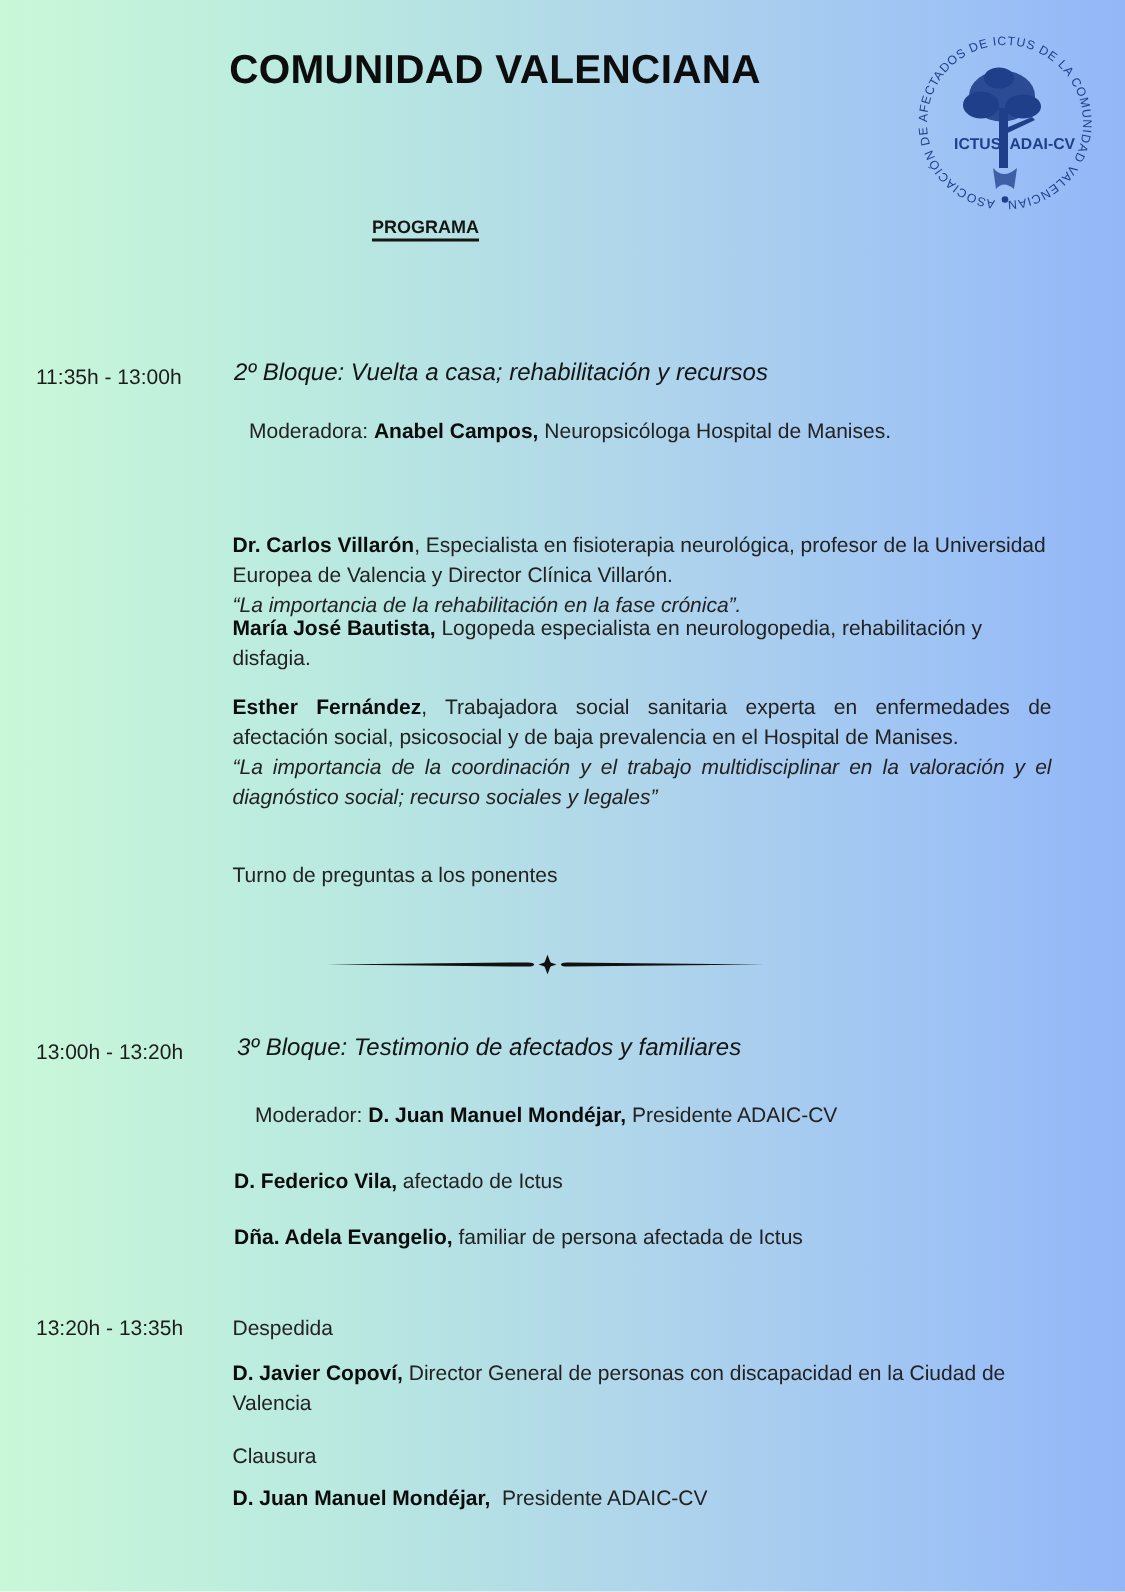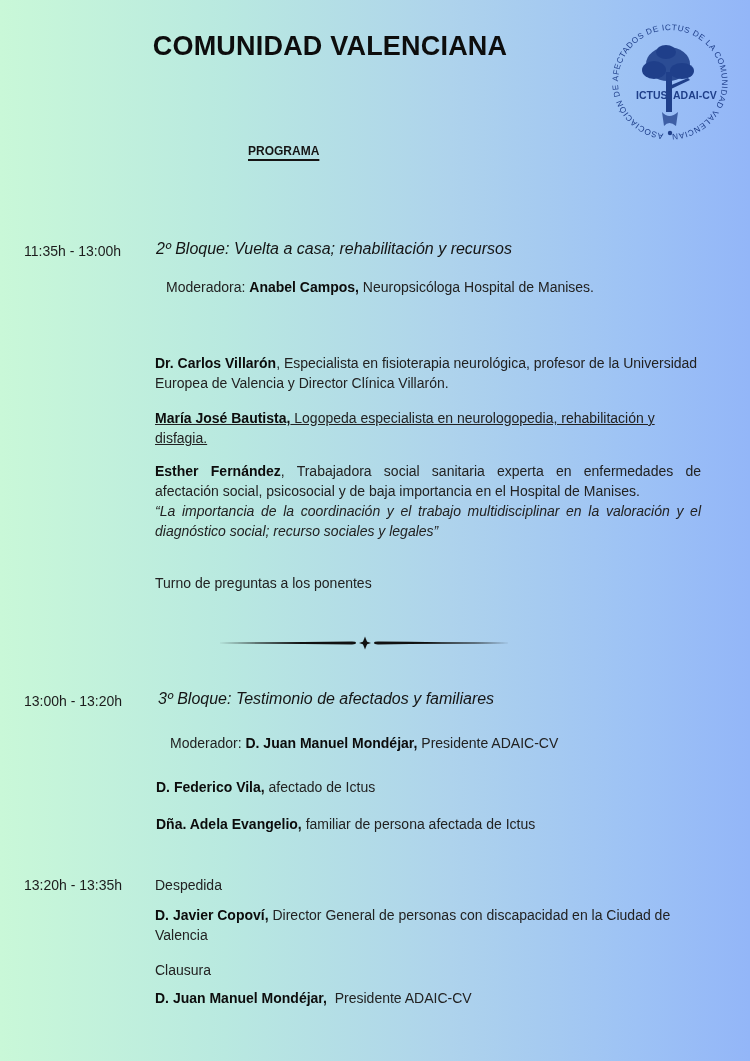--- a/index.html
+++ b/index.html
@@ -62,28 +62,29 @@
 
 <div class="time" style="top:243px;">11:35h - 13:00h</div>
 <div class="block-title" style="top:240px;">2º Bloque: Vuelta a casa; rehabilitación y recursos</div>
 
 <div class="para" style="left:166px; top:277px; width:520px;">
   <span>Moderadora: </span><b>Anabel Campos,</b><span> Neuropsicóloga Hospital de Manises.</span>
 </div>
 
 <div class="para" style="top:333px;margin-top:20px;">
   <b>Dr. Carlos Villarón</b><span>, Especialista en fisioterapia neurológica, profesor de la Universidad Europea de Valencia y Director Clínica Villarón.</span><br>
+  <i>“La importancia de la rehabilitación en la fase crónica”.</i>
 </div>
 
-<div class="para" style="top:408px;text-decoration:underline;">
+<div class="para" style="top:408px;">
   <b>María José Bautista,</b><span> Logopeda especialista en neurologopedia, rehabilitación y disfagia.</span>
 </div>
 
 <div class="para justify" style="top:461px;">
-  <b>Esther Fernández</b><span>, Trabajadora social sanitaria experta en enfermedades de afectación social, psicosocial y de baja importancia en el Hospital de Manises.</span><br>
+  <b>Esther Fernández</b><span>, Trabajadora social sanitaria experta en enfermedades de afectación social, psicosocial y de baja prevalencia en el Hospital de Manises.</span><br>
   <i>“La importancia de la coordinación y el trabajo multidisciplinar en la valoración y el diagnóstico social; recurso sociales y legales”</i>
 </div>
 
 <div class="para" style="top:573px;">Turno de preguntas a los ponentes</div>
 
 <svg class="divider" viewBox="0 0 294 20">
   <path d="M0 10 Q70 9.2 134 8.6 Q138 8.6 138 10 Q138 11.4 134 11.4 Q70 10.8 0 10 Z" fill="#111"></path>
   <path d="M294 10 Q224 9.2 160 8.6 Q156 8.6 156 10 Q156 11.4 160 11.4 Q224 10.8 294 10 Z" fill="#111"></path>
   <path d="M147 3.5 L149.5 10 L147 16.5 L144.5 10 Z" fill="#111"></path>
   <path d="M141 10 L147 8 L153 10 L147 12 Z" fill="#111"></path>

